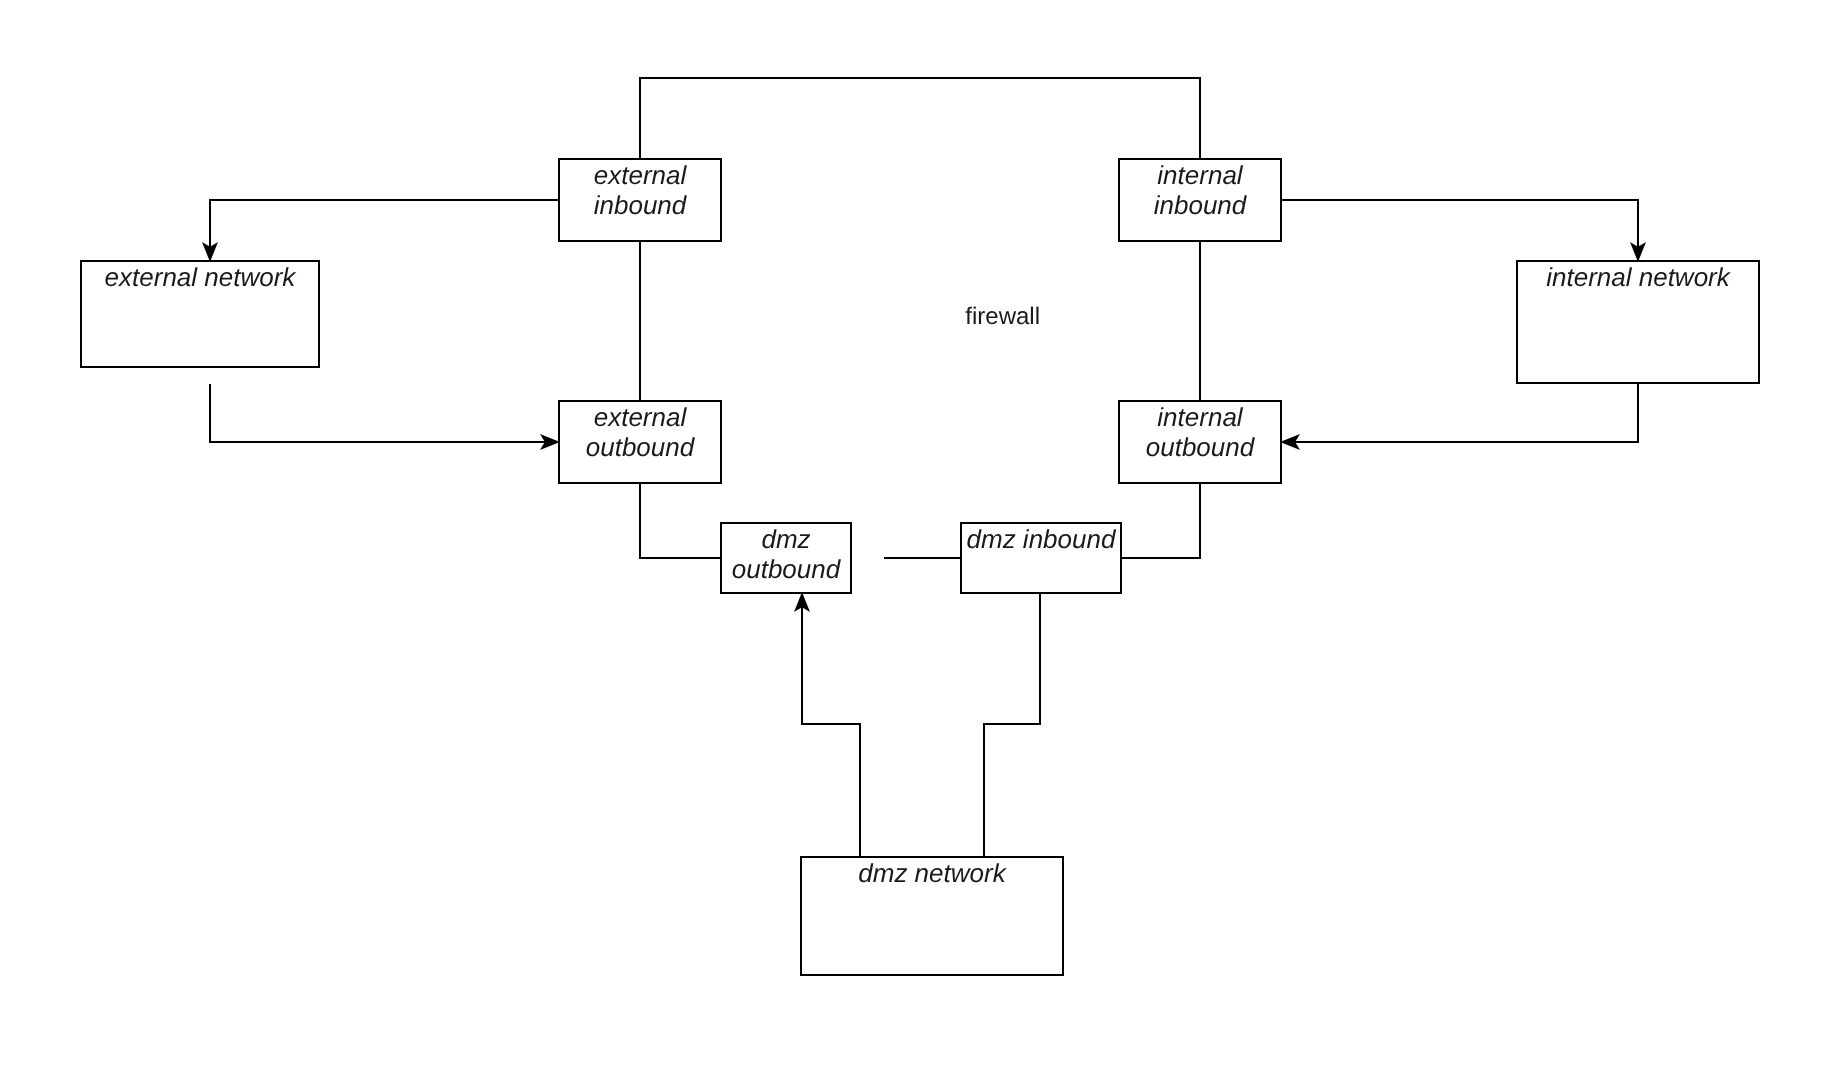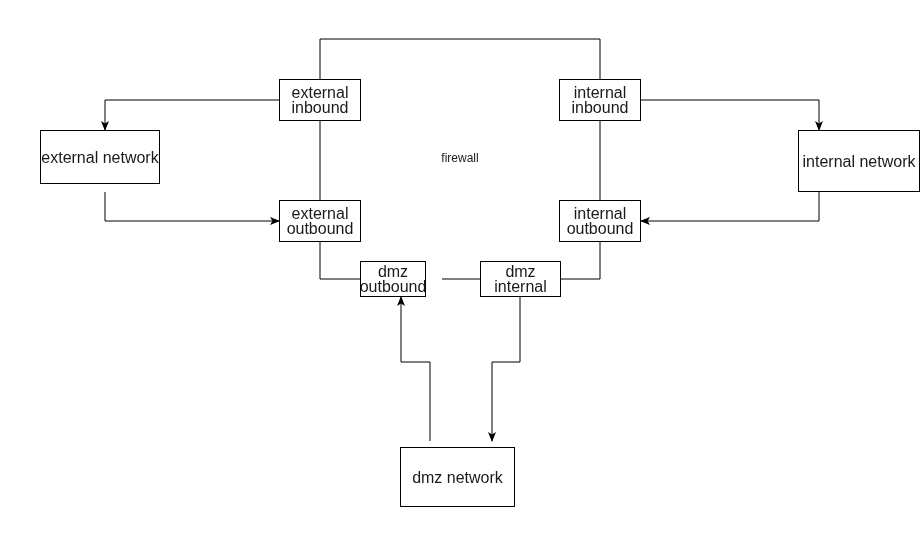--- a/index.html
+++ b/index.html
@@ -21,35 +21,35 @@
     top: 0;
     width: 920px;
     height: 540px;
   }
   .node {
     position: absolute;
     box-sizing: border-box;
     border: 1px solid #000000;
     background: #ffffff;
     display: flex;
-    align-items: center;
     justify-content: center;
     text-align: center;
     color: #1a1a1a;
-    font-size: 16px;
+    font-size: 13px;
     line-height: 15px;
     white-space: pre-line;
     z-index: 2;
+    font-style: italic;
   }
   .free-label {
     position: absolute;
     color: #1a1a1a;
     font-size: 12px;
     line-height: 15px;
-    text-align: center;
+    text-align: right;
     white-space: nowrap;
     z-index: 2;
   }
 </style>
 </head>
 <body>
 
 <div id="canvas">
 
   <svg id="wires" viewBox="0 0 920 540" xmlns="http://www.w3.org/2000/svg">
@@ -73,25 +73,25 @@
         <polyline points="520,297 520,362 492,362 492,441" fill="none" stroke="#000000" stroke-width="1" marker-end="url(#arrowhead)"></polyline>
       </g>
   </svg>
 
   <div id="node-layer">
       <div class="node" style="left: 279px; top: 79px; width: 82px; height: 42px;"><span>external
 inbound</span></div>
       <div class="node" style="left: 559px; top: 79px; width: 82px; height: 42px;"><span>internal
 inbound</span></div>
       <div class="node" style="left: 40px; top: 130px; width: 120px; height: 54px;"><span>external network</span></div>
-      <div class="node" style="left: 758px; top: 130px; width: 122px; height: 62px; margin-left: 40px;"><span>internal network</span></div>
+      <div class="node" style="left: 758px; top: 130px; width: 122px; height: 62px;"><span>internal network</span></div>
       <div class="node" style="left: 279px; top: 200px; width: 82px; height: 42px;"><span>external
 outbound</span></div>
       <div class="node" style="left: 559px; top: 200px; width: 82px; height: 42px;"><span>internal
 outbound</span></div>
       <div class="node" style="left: 360px; top: 261px; width: 66px; height: 36px;"><span>dmz outbound</span></div>
-      <div class="node" style="left: 480px; top: 261px; width: 81px; height: 36px;"><span>dmz internal</span></div>
-      <div class="node" style="left: 400px; top: 447px; width: 115px; height: 60px;"><span>dmz network</span></div>
+      <div class="node" style="left: 480px; top: 261px; width: 81px; height: 36px;"><span>dmz inbound</span></div>
+      <div class="node" style="left: 400px; top: 428px; width: 132px; height: 60px;"><span>dmz network</span></div>
     </div>
 
   <div class="free-label" style="left: 400px; top: 151px; width: 120px;">firewall</div>
 
 </div>
 
 </body></html>

